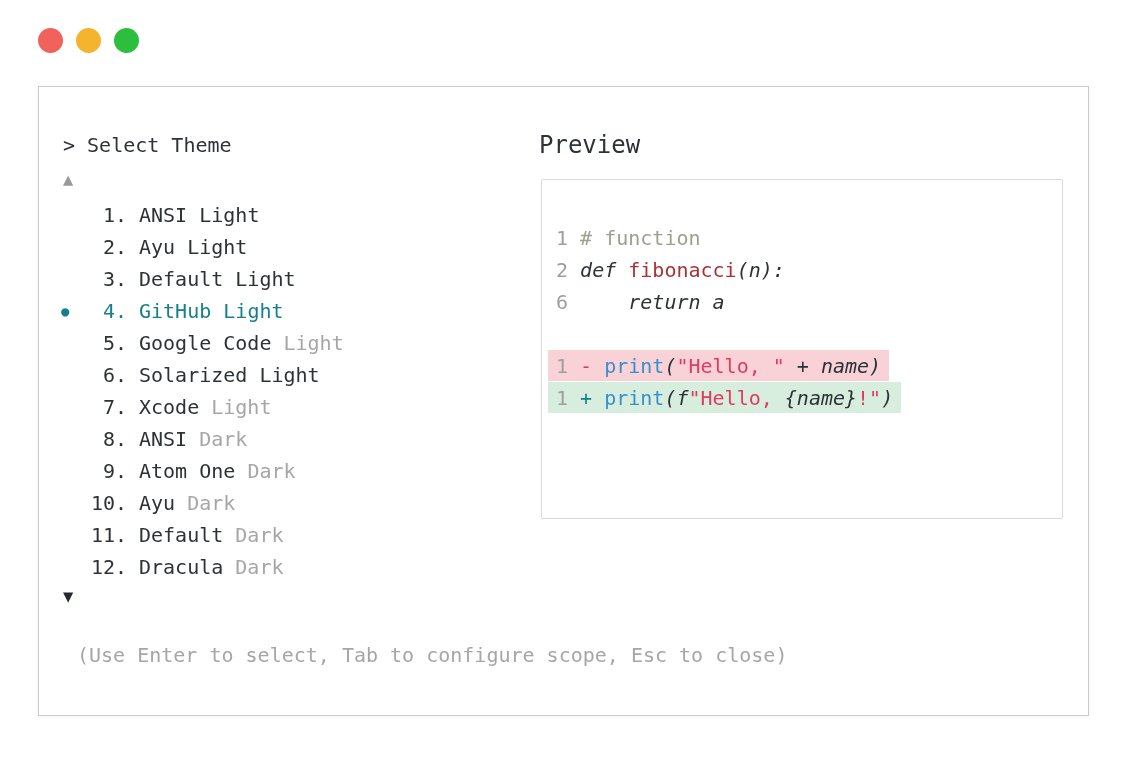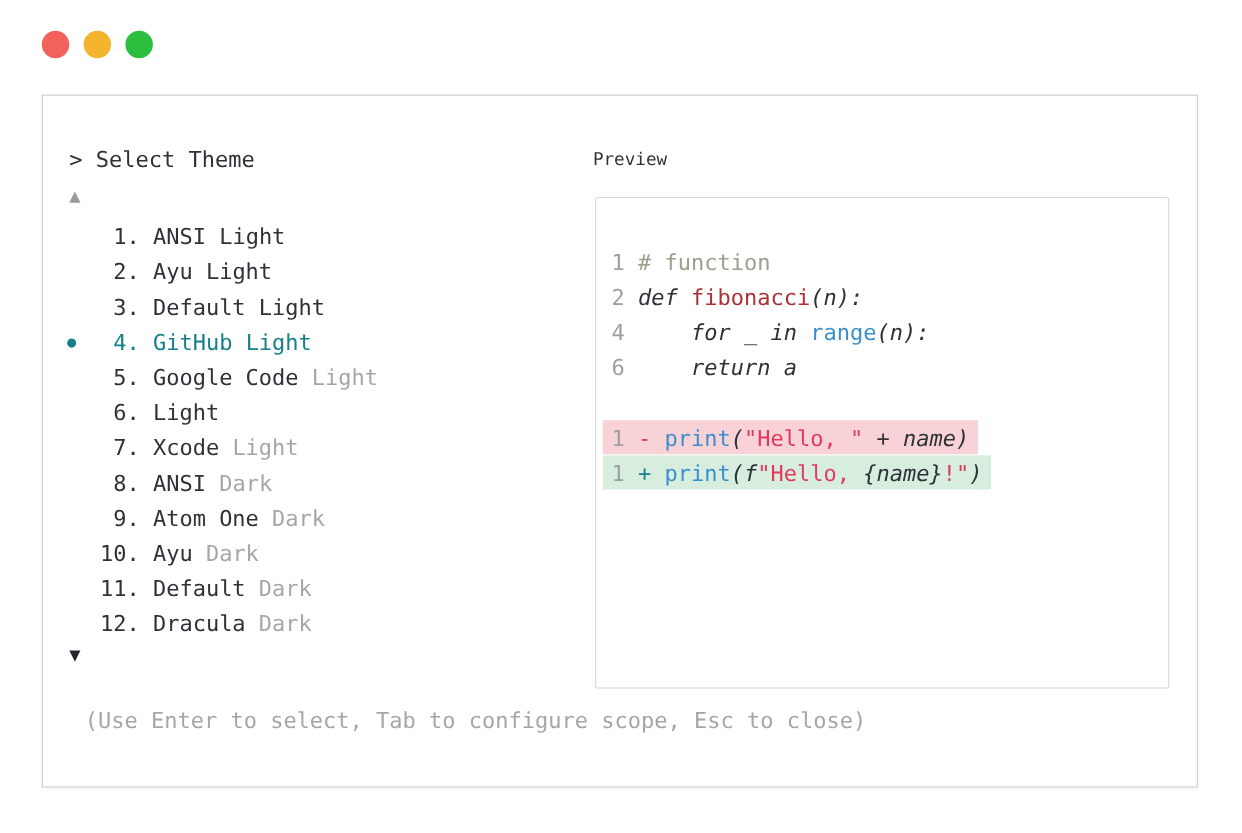--- a/index.html
+++ b/index.html
@@ -38,23 +38,23 @@
   .theme-row .num { width: 38px; text-align: right; margin-right: 12px; }
   .theme-row .dim { color: var(--c-dim); }
   .theme-row.selected, .theme-row.selected .num, .theme-row.selected .variant { color: var(--accent); }
 
   .footer {
     position: absolute; left: 22px; top: 556px;
     font-size: 20px; color: var(--c-dim); white-space: pre; margin-left: 16px;
   }
 
   
-  .preview-title { position: absolute; left: 500px; top: 44px; font-size: 16px; line-height: 28px; }
+  .preview-title { position: absolute; left: 500px; top: 44px; font-size: 24px; line-height: 28px; }
   .preview-box {
-    position: absolute; left: 502px; top: 92px; width: 522px; height: 447px;
+    position: absolute; left: 502px; top: 92px; width: 522px; height: 340px;
     background: #ffffff; border: 1.5px solid #d9d9d9; border-radius: 2px;
     padding: 42px 0 0 14px; overflow: hidden;
   }
   .code-row { height: 32px; line-height: 32px; font-size: 20px; white-space: pre; }
   .lnum { color: var(--c-lnum); }
   .tok-default { color: var(--c-default); font-style: italic; }
   .tok-comment { color: var(--c-comment); }
   .tok-function { color: var(--c-function); margin-top: 40px; }
   .tok-number { color: var(--c-number); }
   .tok-builtin { color: var(--c-builtin); }
@@ -76,36 +76,35 @@
 
 <div class="panel">
   <div class="prompt">&gt; Select Theme</div>
   <div class="scroll-up">▲</div>
   <div class="theme-list" id="theme-list">
       <div class="theme-row"><span class="bullet"></span><span class="num">1.</span><span class="name">ANSI </span><span class="variant">Light</span></div>
       <div class="theme-row"><span class="bullet"></span><span class="num">2.</span><span class="name">Ayu </span><span class="variant">Light</span></div>
       <div class="theme-row"><span class="bullet"></span><span class="num">3.</span><span class="name">Default </span><span class="variant">Light</span></div>
       <div class="theme-row selected"><span class="bullet">●</span><span class="num">4.</span><span class="name">GitHub </span><span class="variant">Light</span></div>
       <div class="theme-row"><span class="bullet"></span><span class="num">5.</span><span class="name">Google Code </span><span class="variant dim">Light</span></div>
-      <div class="theme-row"><span class="bullet"></span><span class="num">6.</span><span class="variant">Light</span></div>
+      <div class="theme-row"><span class="bullet"></span><span class="num">6.</span><span class="name">Solarized </span><span class="variant">Light</span></div>
       <div class="theme-row"><span class="bullet"></span><span class="num">7.</span><span class="name">Xcode </span><span class="variant dim">Light</span></div>
       <div class="theme-row"><span class="bullet"></span><span class="num">8.</span><span class="name">ANSI </span><span class="variant dim">Dark</span></div>
       <div class="theme-row"><span class="bullet"></span><span class="num">9.</span><span class="name">Atom One </span><span class="variant dim">Dark</span></div>
       <div class="theme-row"><span class="bullet"></span><span class="num">10.</span><span class="name">Ayu </span><span class="variant dim">Dark</span></div>
       <div class="theme-row"><span class="bullet"></span><span class="num">11.</span><span class="name">Default </span><span class="variant dim">Dark</span></div>
       <div class="theme-row"><span class="bullet"></span><span class="num">12.</span><span class="name">Dracula </span><span class="variant dim">Dark</span></div>
     </div>
   <div class="scroll-down">▼</div>
   <div class="footer">(Use Enter to select, Tab to configure scope, Esc to close)</div>
 
   <div class="preview-title">Preview</div>
   <div class="preview-box">
     <div id="code-lines">
         <div class="code-row"><span class="lnum">1 </span><span class="tok-comment"># function</span></div>
         <div class="code-row"><span class="lnum">2 </span><span class="tok-default">def </span><span class="tok-function">fibonacci</span><span class="tok-default">(n):</span></div>
-        <div class="code-row"><span class="lnum">4 </span><span class="tok-default">    for _ in </span><span class="tok-builtin">range</span><span class="tok-default">(n):</span></div>
         <div class="code-row"><span class="lnum">6 </span><span class="tok-default">    return a</span></div>
         <div class="code-row"></div>
         <div class="code-row"><span class="hl del"><span class="lnum">1 </span><span class="sign-del">- </span><span class="tok-builtin">print</span><span class="tok-default">(</span><span class="tok-string">"Hello, "</span><span class="tok-default"> + name)</span></span></div>
         <div class="code-row"><span class="hl add"><span class="lnum">1 </span><span class="sign-add">+ </span><span class="tok-builtin">print</span><span class="tok-default">(f</span><span class="tok-string">"Hello, </span><span class="tok-default">{name}</span><span class="tok-string">!"</span><span class="tok-default">)</span></span></div>
       </div>
   </div>
 </div>
 
 </body></html>

